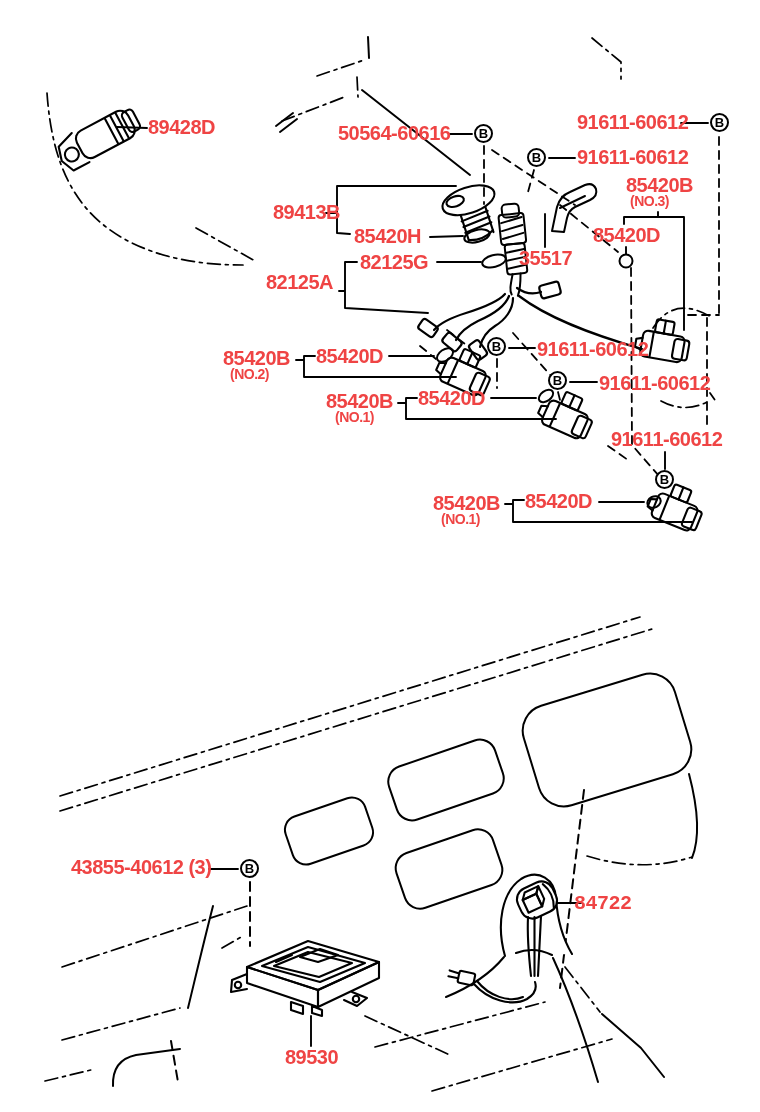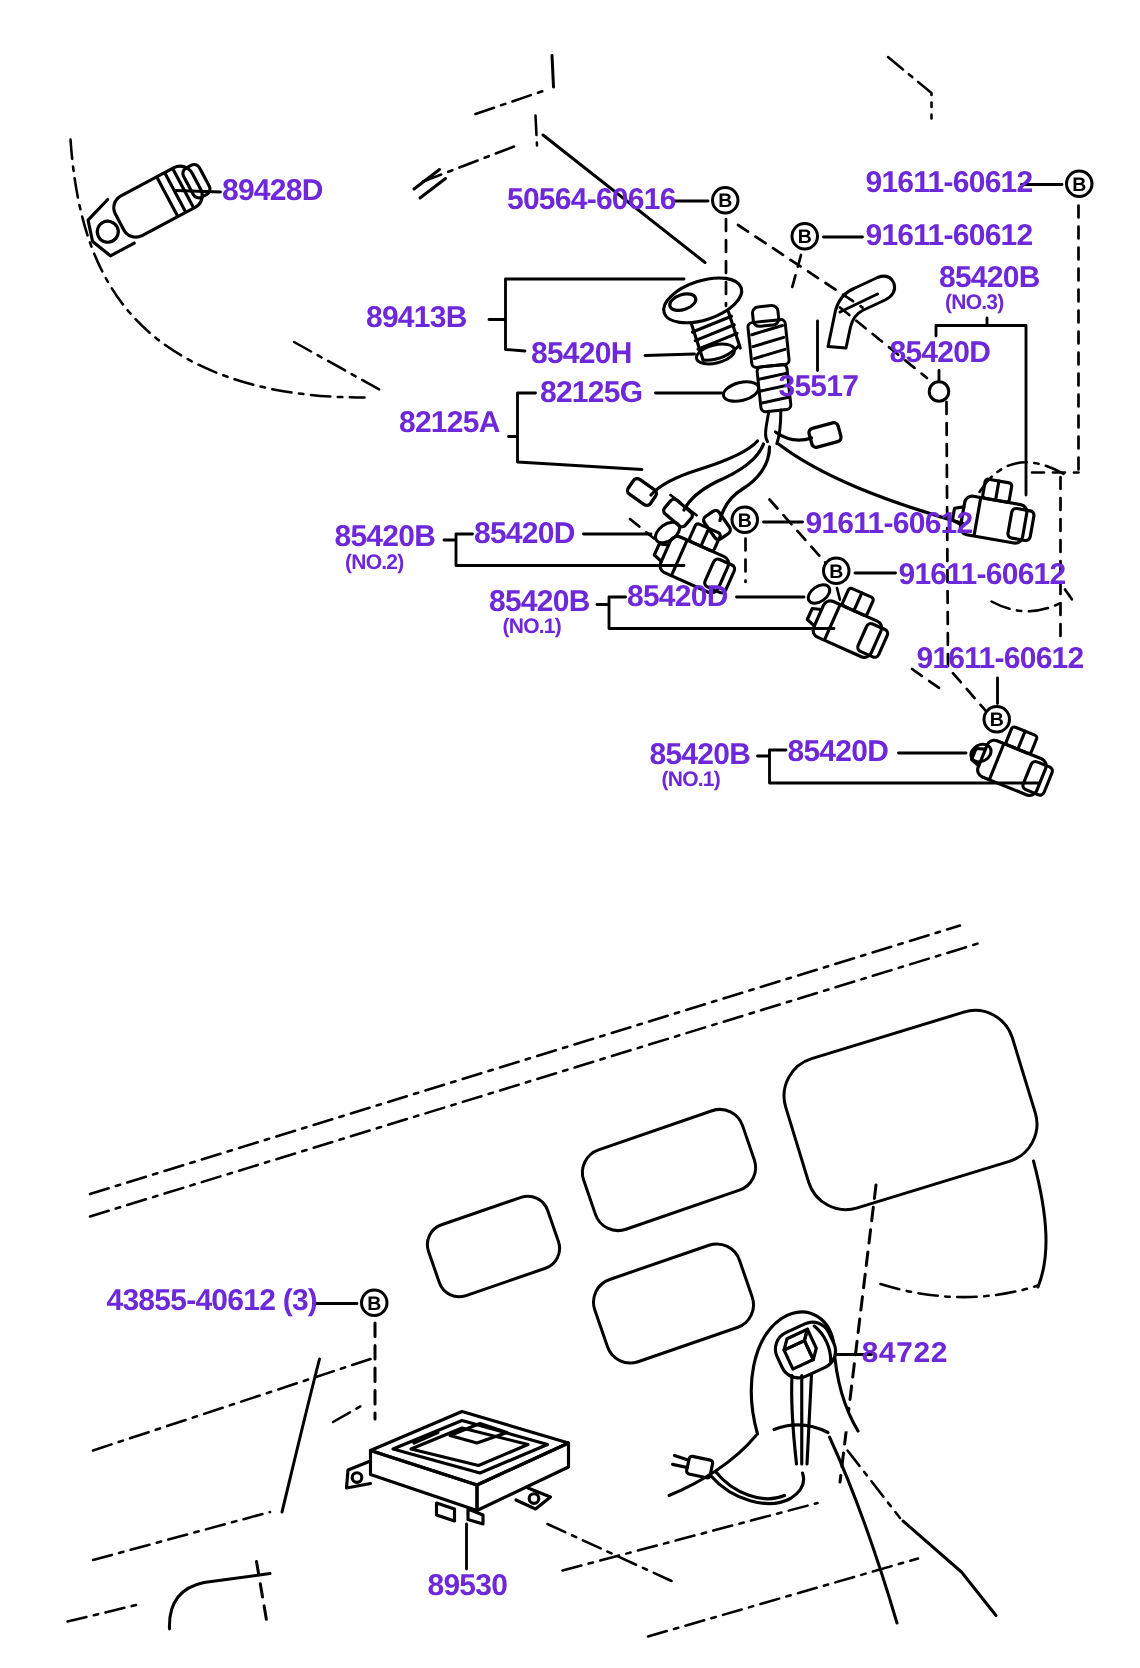--- a/index.html
+++ b/index.html
@@ -1,19 +1,19 @@
 <!DOCTYPE html>
 <html><head>
 <meta charset="utf-8">
 <style>
   html,body{margin:0;padding:0;background:#ffffff;}
   #page{position:relative;width:760px;height:1112px;background:#fff;overflow:hidden;
         font-family:"Liberation Sans",sans-serif;}
   svg{position:absolute;left:0;top:0;}
-  .pl{position:absolute;font-size:20px;font-weight:bold;color:#6d28d9;letter-spacing:-0.5px;
+  .pl{position:absolute;font-size:20px;font-weight:bold;color:#ef4444;letter-spacing:-0.5px;
       line-height:1;white-space:nowrap;text-align:right;}
   .pl.sm{font-size:14px;letter-spacing:-0.5px;}
   .bolt{position:absolute;width:19px;height:19px;border:2.6px solid #000;border-radius:50%;
         display:flex;align-items:center;justify-content:center;background:#fff;
         font-size:13px;font-weight:bold;color:#000;line-height:1;box-sizing:border-box;}
   .doc{position:absolute;font-size:20px;font-weight:bold;letter-spacing:-0.5px;line-height:1;margin-top:29px;}
 </style>
 </head>
 <body>
 
@@ -241,21 +241,21 @@
 <div class="bolt" style="left:240px;top:859px;">
       <span>B</span>
     </div>
 
 <div class="pl" style="left:148px;top:117px;">89428D</div>
 <div class="pl" style="left:338px;top:123px;">50564-60616</div>
 <div class="pl" style="left:577px;top:112px;">91611-60612</div>
 <div class="pl" style="left:577px;top:147px;">91611-60612</div>
 <div class="pl" style="left:626px;top:175px;">85420B</div>
 <div class="pl sm" style="left:630px;top:194px;">(NO.3)</div>
-<div class="pl" style="left:244px;top:202px;">89413B</div>
+<div class="pl" style="left:273px;top:202px;">89413B</div>
 <div class="pl" style="left:354px;top:226px;">85420H</div>
 <div class="pl" style="left:519px;top:248px;">35517</div>
 <div class="pl" style="left:360px;top:252px;">82125G</div>
 <div class="pl" style="left:266px;top:272px;">82125A</div>
 <div class="pl" style="left:593px;top:225px;">85420D</div>
 <div class="pl" style="left:223px;top:348px;">85420B</div>
 <div class="pl sm" style="left:230px;top:367px;">(NO.2)</div>
 <div class="pl" style="left:316px;top:346px;">85420D</div>
 <div class="pl" style="left:537px;top:339px;">91611-60612</div>
 <div class="pl" style="left:326px;top:391px;">85420B</div>

